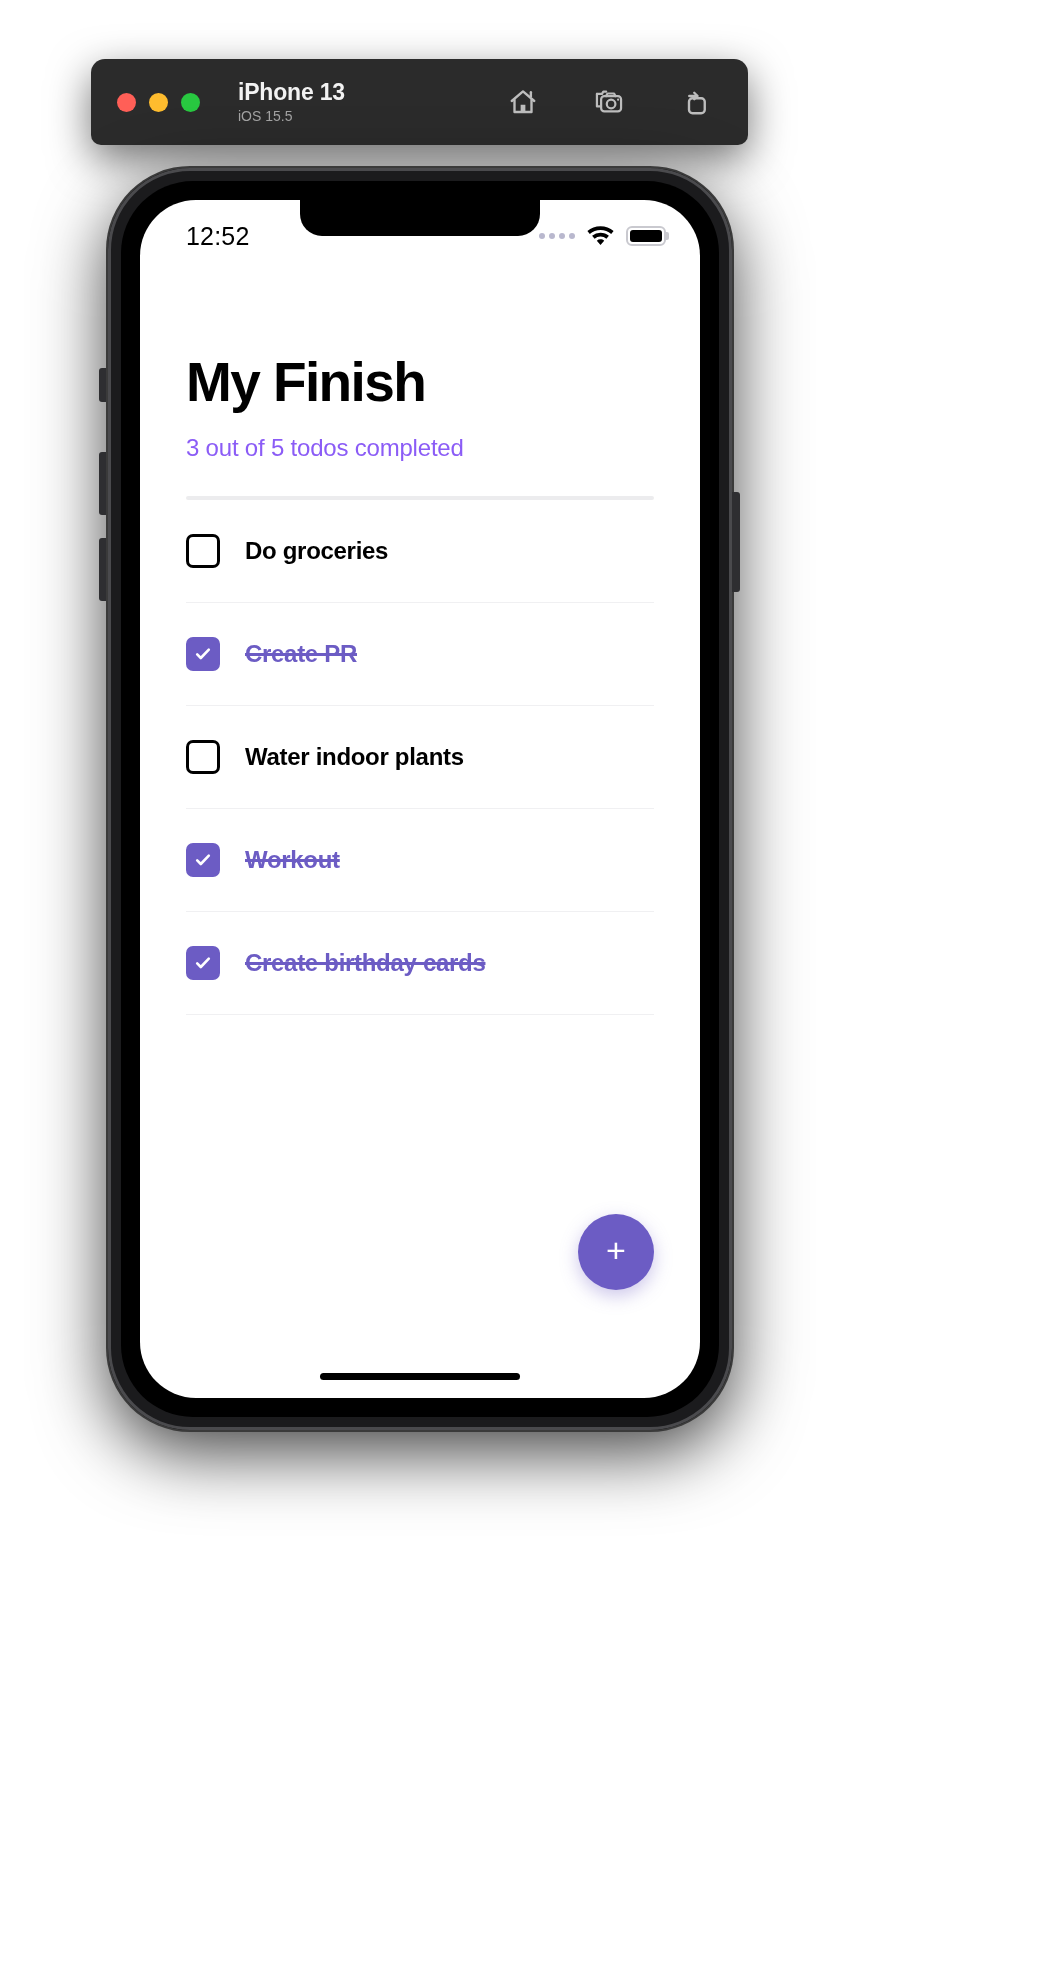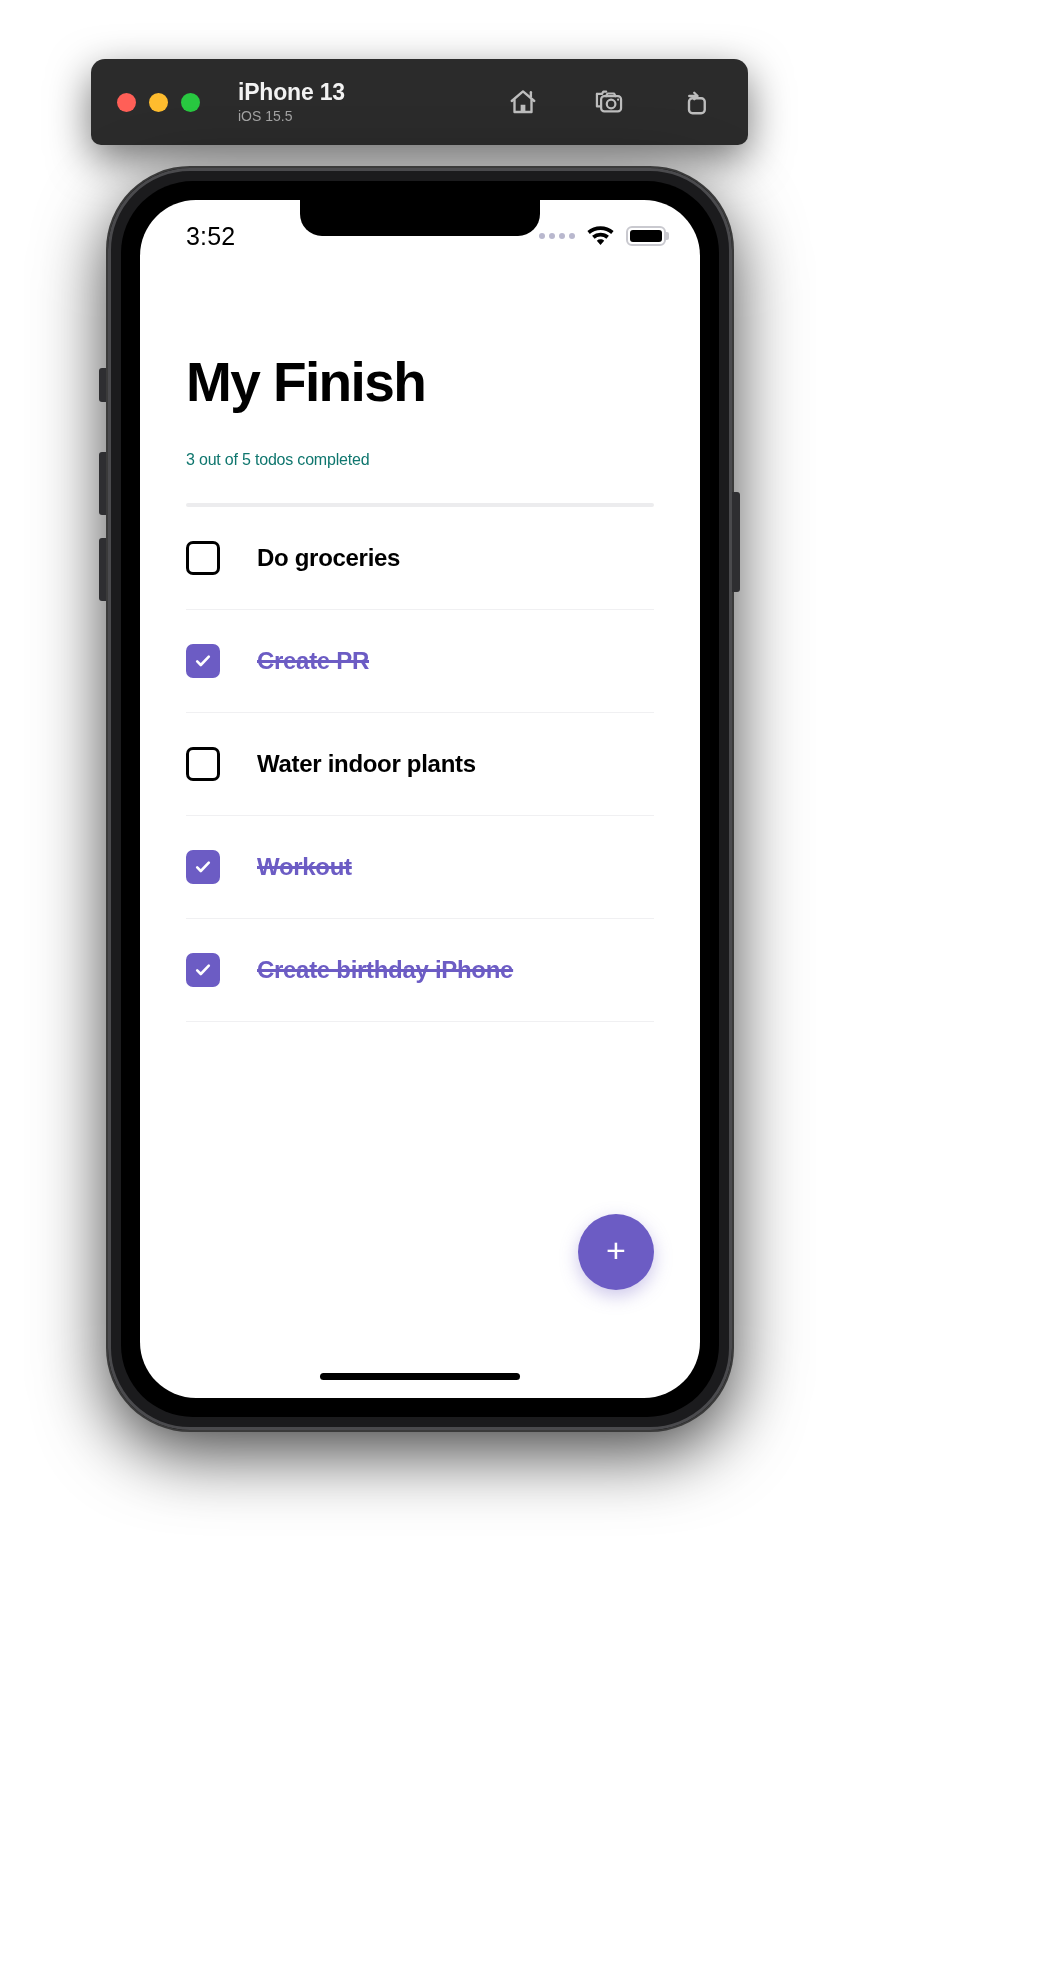--- a/index.html
+++ b/index.html
@@ -222,41 +222,41 @@
 
   .app-title {
     margin-top: 92px;
     font-size: 55px;
     font-weight: bold;
     letter-spacing: -1.6px;
     color: #000000;
     line-height: 1.05;
   }
   .app-subtitle {
-    margin-top: 39px;
-    font-size: 16px;
-    color: #0f766e;
+    margin-top: 22px;
+    font-size: 24px;
+    color: #8b5cf6;
     letter-spacing: -0.2px;
   }
 
   .divider-top {
     margin-top: 34px;
     height: 4px;
     background: #ececee;
     border-radius: 2px;
   }
 
   .todo-list {
     margin-top: 0;
   }
   .todo-row {
     height: 102px;
     display: flex;
     align-items: center;
-    gap: 37px;
+    gap: 25px;
     border-bottom: 1px solid #f0f0f2;
   }
   .todo-row:last-child { border-bottom: 1px solid #f0f0f2; }
 
   .checkbox {
     width: 34px;
     height: 34px;
     border-radius: 7px;
     border: 3px solid #000000;
     box-sizing: border-box;
@@ -376,21 +376,21 @@
   <div class="btn-side btn-mute"></div>
   <div class="btn-side btn-volup"></div>
   <div class="btn-side btn-voldn"></div>
   <div class="btn-side btn-power"></div>
 
   <div class="screen">
 
     <div class="notch"></div>
 
     <div class="statusbar">
-      <div class="status-time">3:52</div>
+      <div class="status-time">12:52</div>
       <div class="status-right">
         <span class="sig-dots">
           <i></i>
             <i></i>
             <i></i>
             <i></i>
         </span>
         <span>
           <svg width="29" height="21" viewBox="0 0 29 21" fill="#000000">
             <path d="M14.5 2.2c5 0 9.6 1.8 13.1 4.8l-2.4 2.9A17.2 17.2 0 0 0 14.5 6 17.2 17.2 0 0 0 3.8 9.9L1.4 7C4.9 4 9.5 2.2 14.5 2.2z"></path>
@@ -433,21 +433,21 @@
               </svg>
             </div>
             <div class="todo-label">Workout</div>
           </div>
           <div class="todo-row done">
             <div class="checkbox checked">
               <svg class="tick" viewBox="0 0 18 18" fill="none" stroke="#ffffff" stroke-width="2.6" stroke-linecap="round" stroke-linejoin="round">
                 <path d="M3.2 9.4l3.6 3.6 8-8.4"></path>
               </svg>
             </div>
-            <div class="todo-label">Create birthday iPhone</div>
+            <div class="todo-label">Create birthday cards</div>
           </div>
         </div>
 
       <button class="fab">
         <span>+</span>
       </button>
     </div>
 
     <div class="home-indicator"></div>
   </div>

